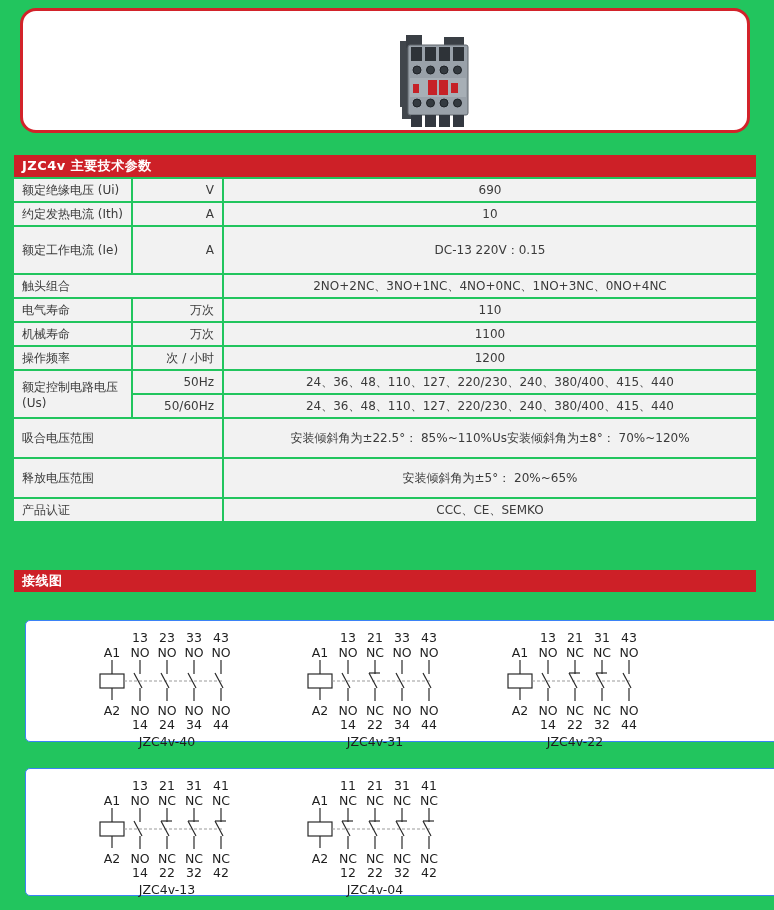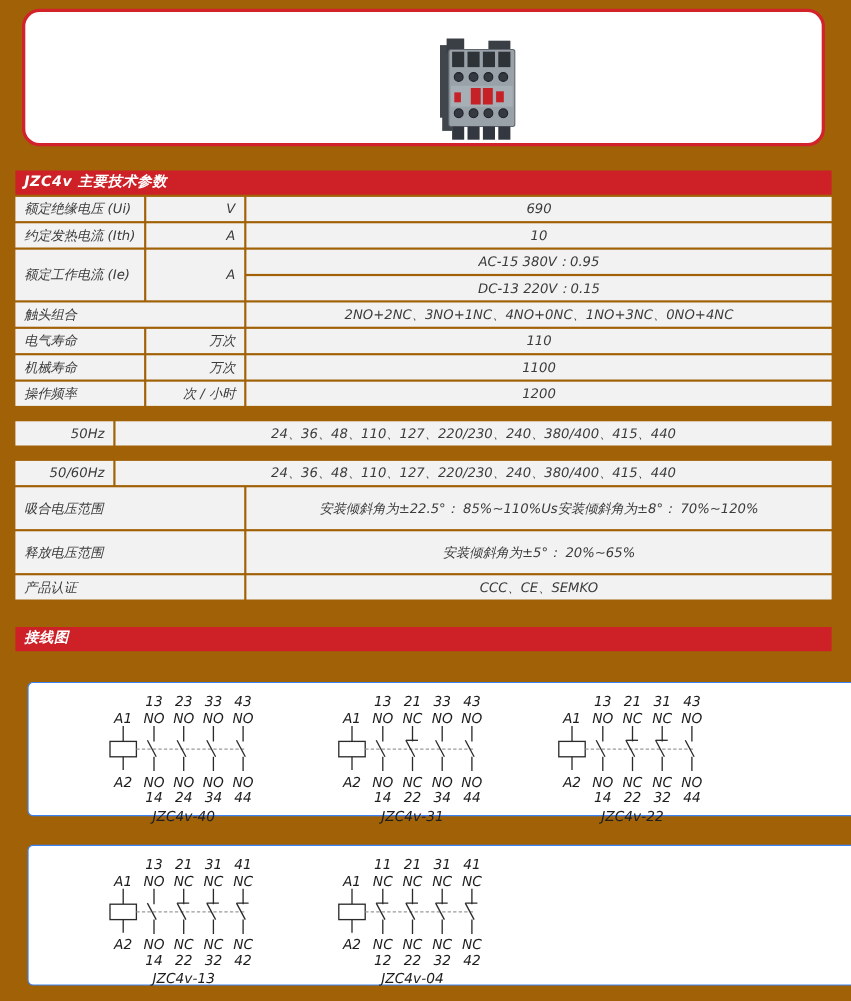--- a/index.html
+++ b/index.html
@@ -1,17 +1,17 @@
 <!DOCTYPE html>
 <html><head>
 <meta charset="utf-8">
 <style>
   html,body{margin:0;padding:0;background:#fff;}
-  #page{position:relative;width:774px;height:910px;background:#a16207;overflow:hidden;
-        font-family:"DejaVu Sans","Liberation Sans",sans-serif;color:#3b3b3b;font-style:italic;}
+  #page{position:relative;width:774px;height:910px;background:#22c55e;overflow:hidden;
+        font-family:"DejaVu Sans","Liberation Sans",sans-serif;color:#3b3b3b;}
 
   
   .banner{position:absolute;left:20px;top:8px;width:730px;height:125px;box-sizing:border-box;
           border:3px solid #d2232a;border-radius:16px;background:#fff;}
   .product{position:absolute;left:375px;top:22px;width:82px;height:96px;}
 
   
   .section-bar{position:absolute;left:14px;width:742px;height:22px;background:#cd2027;
                color:#fff;font-size:13px;font-weight:bold;line-height:22px;
                padding-left:8px;box-sizing:border-box;letter-spacing:.5px;}
@@ -24,21 +24,21 @@
   .cell{background:#f2f2f2;box-sizing:border-box;font-size:12px;color:#3b3b3b;}
   .c-label{width:117px;display:flex;align-items:center;padding-left:8px;margin-right:2px;}
   .c-label.wide{width:208px;text-align:right;}
   .c-unit{width:89px;display:flex;align-items:center;justify-content:flex-end;
           padding-right:8px;margin-right:2px;}
   .c-val{flex:1;display:flex;align-items:center;justify-content:center;text-align:center;}
   .c-val.lines{flex-direction:row;line-height:16px;}
   .h22{height:22px;} .h46{height:46px;} .h38{height:38px;}
   .vstack{flex:1;display:flex;flex-direction:column;}
   .vstack .gapb{margin-bottom:2px;}
-  .subrow{display:flex;margin-top:12px;}
+  .subrow{display:flex;}
   .subrow .c-unit{margin-right:2px;}
 
   
   .wirebox{position:absolute;left:25px;width:762px;box-sizing:border-box;
            border:1px solid #3b82f6;border-radius:5px;background:#fff;}
   #wirebox-1{top:620px;height:122px;}
   #wirebox-2{top:768px;height:128px;}
   .diag{position:absolute;top:8px;width:160px;height:122px;}
   .diag svg{display:block;}
   .dpos-0{left:66px;} .dpos-1{left:274px;} .dpos-2{left:474px;}
@@ -102,21 +102,20 @@
     <div class="trow">
       <div class="cell c-label h22">约定发热电流  (Ith)</div>
       <div class="cell c-unit h22">A</div>
       <div class="cell c-val h22">10</div>
     </div>
 
     <div class="trow">
       <div class="cell c-label h46">额定工作电流 (Ie)</div>
       <div class="cell c-unit h46">A</div>
       <div class="vstack">
-        <div class="cell c-val h22 gapb">AC-15  380V：0.95</div>
         <div class="cell c-val h22">DC-13  220V：0.15</div>
       </div>
     </div>
 
     <div class="trow">
       <div class="cell c-label wide h22">触头组合</div>
       <div class="cell c-val h22">2NO+2NC、3NO+1NC、4NO+0NC、1NO+3NC、0NO+4NC</div>
     </div>
 
     <div class="trow">
@@ -131,20 +130,21 @@
       <div class="cell c-val h22">1100</div>
     </div>
 
     <div class="trow">
       <div class="cell c-label h22">操作频率</div>
       <div class="cell c-unit h22">次 / 小时</div>
       <div class="cell c-val h22">1200</div>
     </div>
 
     <div class="trow">
+      <div class="cell c-label h46">额定控制电路电压 (Us)</div>
       <div class="vstack">
         <div class="subrow gapb">
           <div class="cell c-unit h22">50Hz</div>
           <div class="cell c-val h22">24、36、48、110、127、220/230、240、380/400、415、440</div>
         </div>
         <div class="subrow">
           <div class="cell c-unit h22">50/60Hz</div>
           <div class="cell c-val h22">24、36、48、110、127、220/230、240、380/400、415、440</div>
         </div>
       </div>

